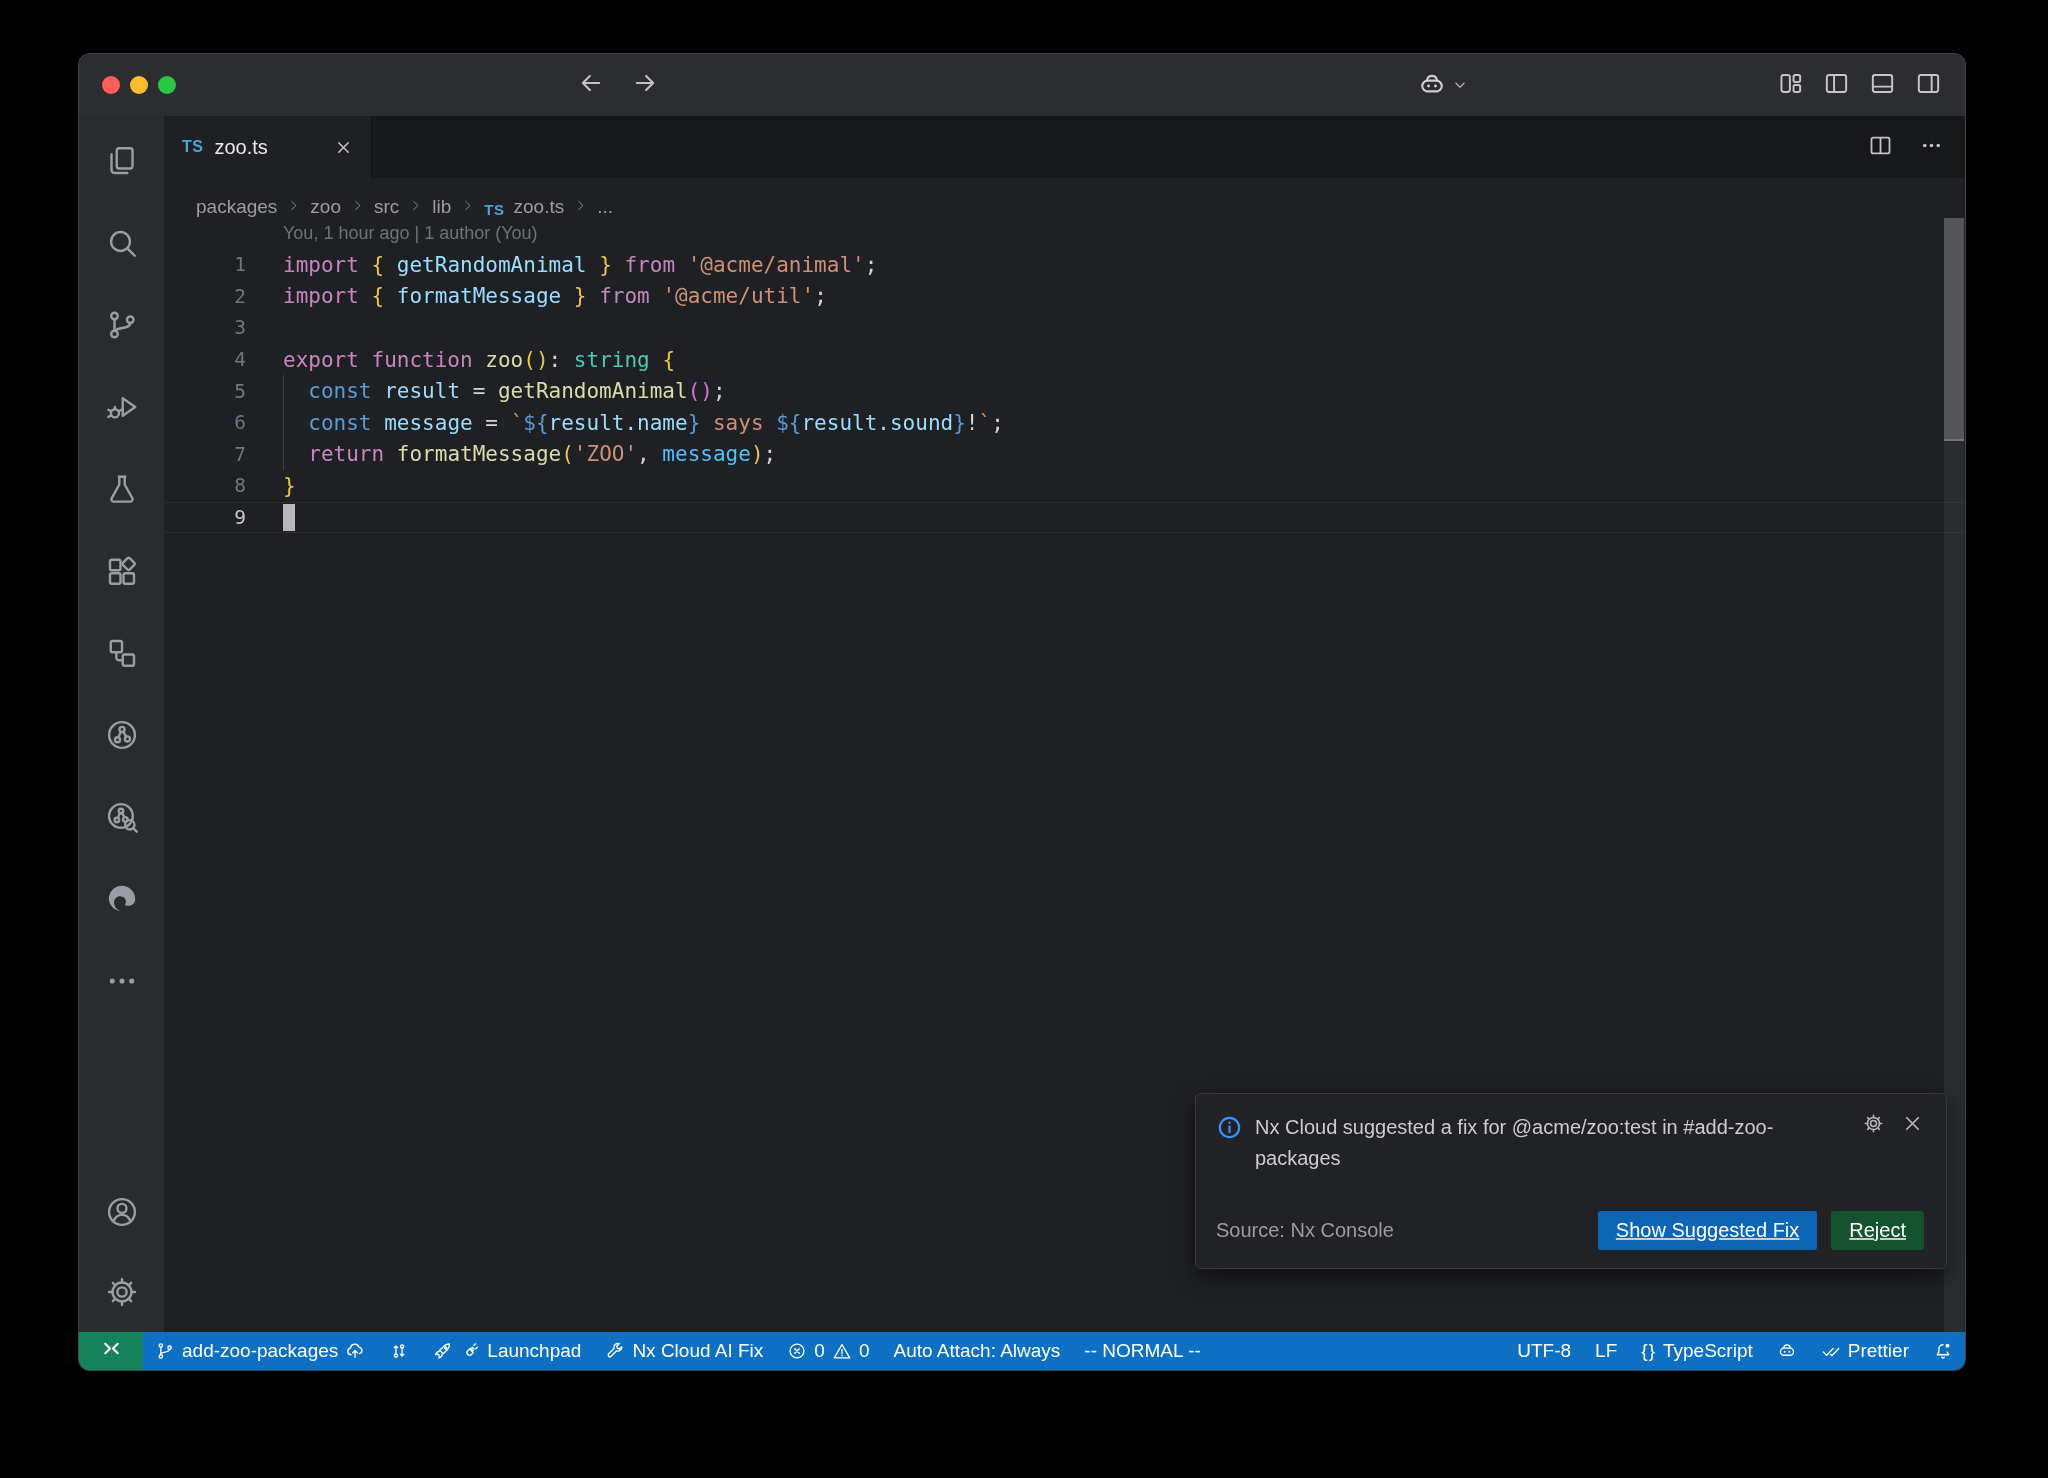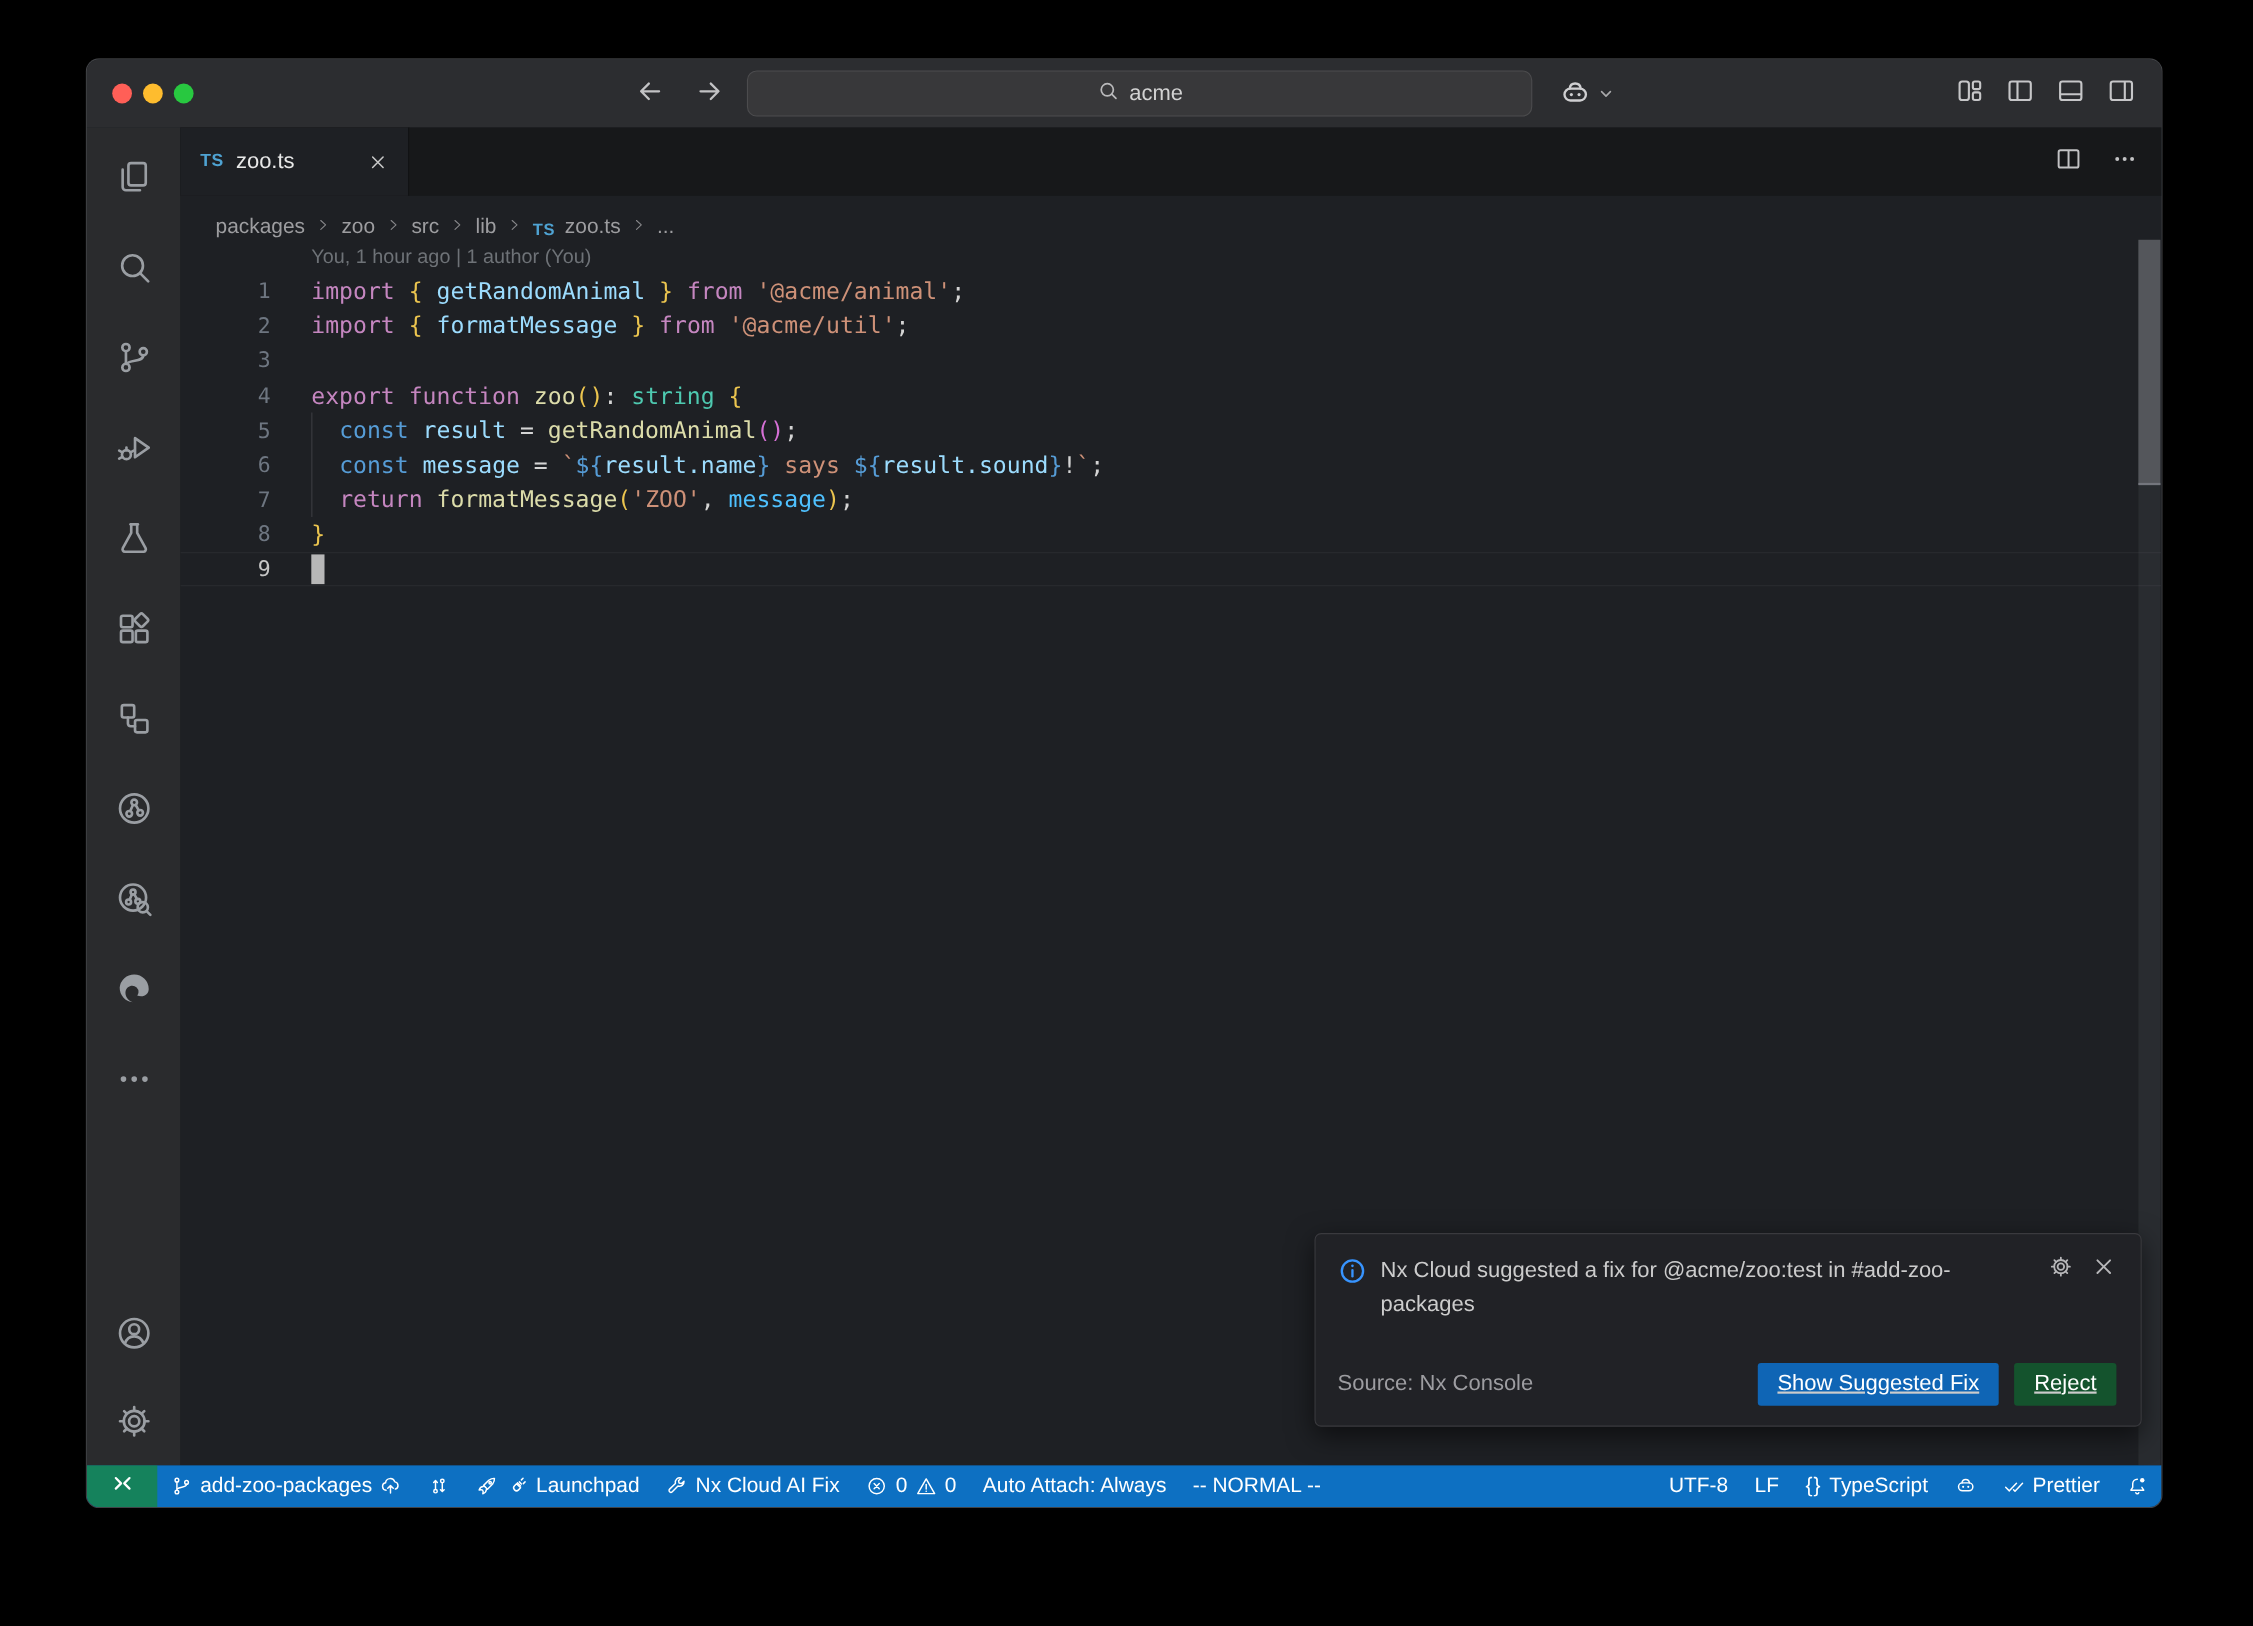--- a/index.html
+++ b/index.html
@@ -54,21 +54,21 @@
   .cl.current .ln{color:#c6c6c6;}
   .lc{padding-left:37px;white-space:pre;}
   .kw{color:#c586c0}.st{color:#569cd6}.fn{color:#dcdcaa}.var{color:#9cdcfe}.cv{color:#4fc1ff}
   .str{color:#ce9178}.tp{color:#569cd6}.ty{color:#4ec9b0}.b1{color:#ecc54f}.b2{color:#d670d6}.pl{color:#d4d4d4}
   .cursor-block{display:inline-block;width:12px;height:27px;background:#b7b7b7;vertical-align:middle;}
   .indent-guide{position:absolute;left:119px;width:1px;background:#3b3d42;}
   
   .scrollbar{position:absolute;right:1px;top:102px;bottom:0;width:20px;background:rgba(110,112,118,0.15);}
   .scroll-slider{position:absolute;top:0;left:0;right:0;height:221px;background:#54565b;border-bottom:2px solid #74767d;}
   
-  .notification{position:absolute;right:18px;bottom:35px;width:752px;height:176px;box-sizing:border-box;
+  .notification{position:absolute;right:18px;bottom:63px;width:752px;height:176px;box-sizing:border-box;
       background:#212226;border:1px solid #3a3a3e;border-radius:6px;box-shadow:0 8px 24px rgba(0,0,0,.55);
       padding:18px 22px 18px 20px;display:flex;flex-direction:column;color:#cccccc;font-size:20px;}
   .notif-top{display:flex;gap:12px;}
   .notif-info svg{width:27px;height:27px;color:#3794ff;flex:none;margin-top:2px;}
   .notif-msg{flex:1;line-height:1.55;max-width:598px;}
   .notif-ctrls{display:flex;gap:16px;color:#b6b6b8;align-items:flex-start;margin-left:auto;}
   .notif-ctrls svg{width:23px;height:23px;}
   .notif-bottom{margin-top:auto;display:flex;align-items:center;}
   .notif-source{color:#9d9da1;}
   .notif-buttons{margin-left:auto;display:flex;gap:14px;text-decoration:underline;}
@@ -97,27 +97,20 @@
         <div class="dot yellow"></div>
         <div class="dot green"></div>
       </div>
       <div class="nav-arrows">
         <span><svg viewBox="0 0 24 24" fill="none" stroke="currentColor" stroke-width="1.8" stroke-linecap="round" stroke-linejoin="round">
               <path d="M19 12H5M11 6l-6 6 6 6"></path>
             </svg></span>
         <span><svg viewBox="0 0 24 24" fill="none" stroke="currentColor" stroke-width="1.8" stroke-linecap="round" stroke-linejoin="round">
               <path d="M5 12h14M13 6l6 6-6 6"></path>
             </svg></span>
-      </div>
-      <div class="command-center">
-        <span><svg viewBox="0 0 24 24" fill="none" stroke="currentColor" stroke-width="1.8" stroke-linecap="round">
-              <circle cx="11" cy="11" r="6.3"></circle>
-              <path d="M15.6 15.6 20 20"></path>
-            </svg></span>
-        <span>acme</span>
       </div>
       <div class="copilot-tb">
         <svg class="cp" viewBox="0 0 24 24" fill="none" stroke="currentColor" stroke-width="1.7" stroke-linecap="round">
             <path d="M8 8.5c.2-2.3 1.7-3.8 4-3.8s3.8 1.5 4 3.8"></path>
             <rect x="4.2" y="8.5" width="15.6" height="8.6" rx="4.3"></rect>
             <circle cx="9.2" cy="12.8" r="1.15" fill="currentColor" stroke="none"></circle>
             <circle cx="14.8" cy="12.8" r="1.15" fill="currentColor" stroke="none"></circle>
           </svg>
         <svg class="ch" viewBox="0 0 24 24" fill="none" stroke="currentColor" stroke-width="2.2" stroke-linecap="round" stroke-linejoin="round">
             <path d="M6 9.5l6 6 6-6"></path>

